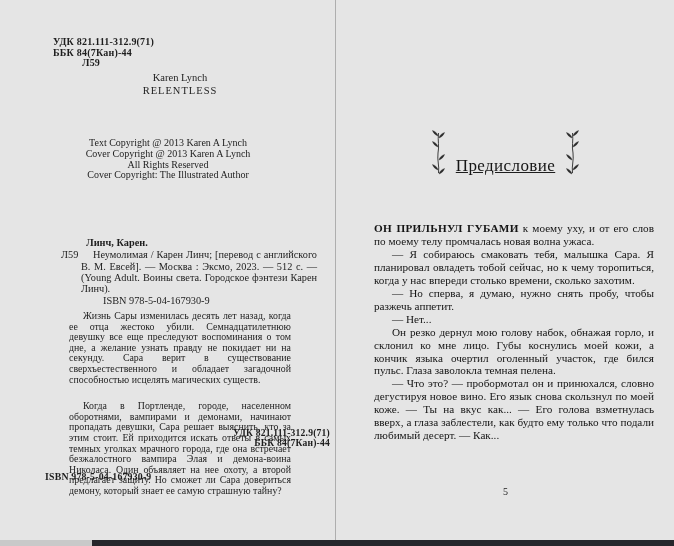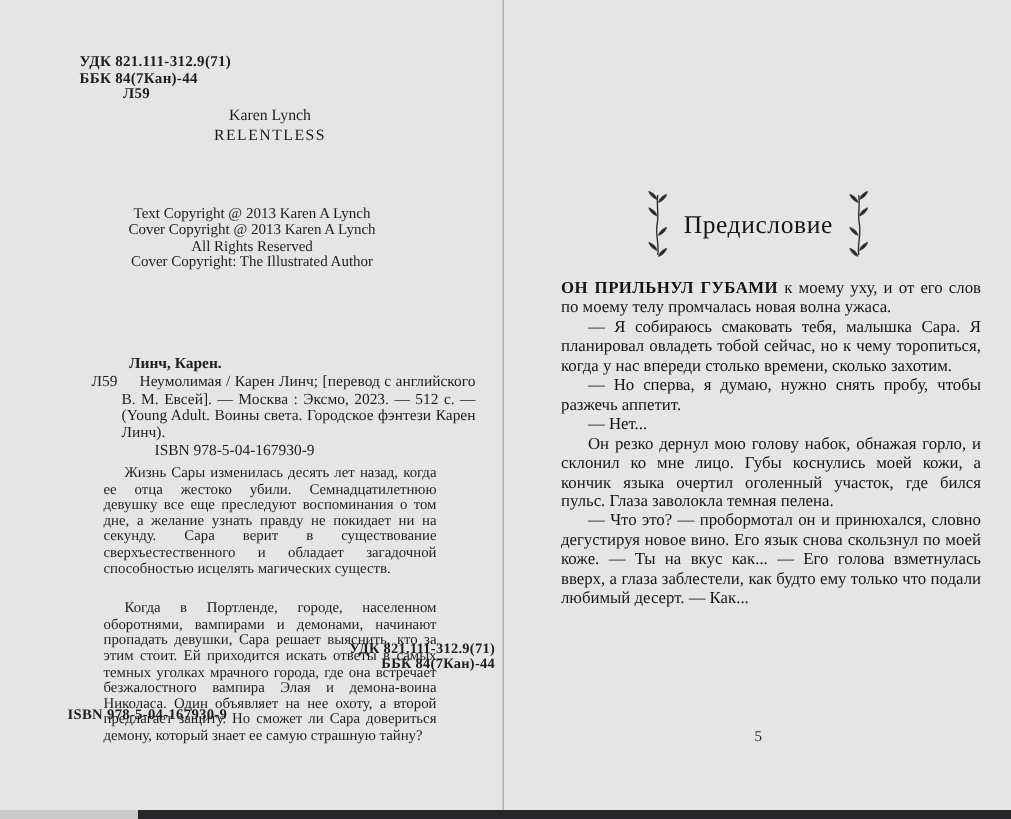--- a/index.html
+++ b/index.html
@@ -25,27 +25,27 @@
   .annotation p{margin:16px;text-indent:14px;}
   .codes-bottom{left:53px;top:428px;width:277px;text-align:right;font-size:9.6px;font-weight:bold;line-height:10.2px;letter-spacing:.2px;}
   .isbn-bottom{left:45px;top:471px;font-size:9.8px;font-weight:bold;letter-spacing:.2px;}
   .rights{left:143px;top:457px;width:190px;font-size:9.6px;line-height:10.6px;}
   .rights .r3{padding-left:11px;}
   
   .gutter{left:335px;top:0;width:1px;height:540px;background:#aeaeae;}
   .edge-light{left:0;top:540px;width:92px;height:6px;background:#c9c9c9;}
   .edge-dark{left:92px;top:540px;width:582px;height:6px;background:#26262b;}
   
-  .preface-head{left:337px;top:124px;width:337px;height:52px;display:flex;align-items:center;justify-content:center;gap:9px;}
+  .preface-head{left:337px;top:124px;width:337px;height:52px;display:flex;align-items:flex-end;justify-content:center;gap:9px;text-decoration:underline;}
   .preface-title{font-size:17px;letter-spacing:.4px;color:#151515;}
   .ornament{width:17px;height:46px;flex:0 0 auto;}
   .ornament.flip{transform:scaleX(-1);}
   .body-text{left:374px;top:186px;width:280px;font-size:11.2px;line-height:12.95px;text-align:justify;color:#141414;}
   .body-text p{margin:0;text-indent:18px;}
-  .body-text p.first{text-indent:0;}
+  .body-text p.first{text-indent:0;margin-top:36px;}
   .lead-caps{font-weight:bold;letter-spacing:.3px;}
   .page-num{left:337px;top:486px;width:337px;text-align:center;font-size:10px;}
 </style>
 </head>
 <body>
 
 <div class="stage">
 
   <div class="abs codes-top">
     <div>УДК 821.111-312.9(71)</div>

